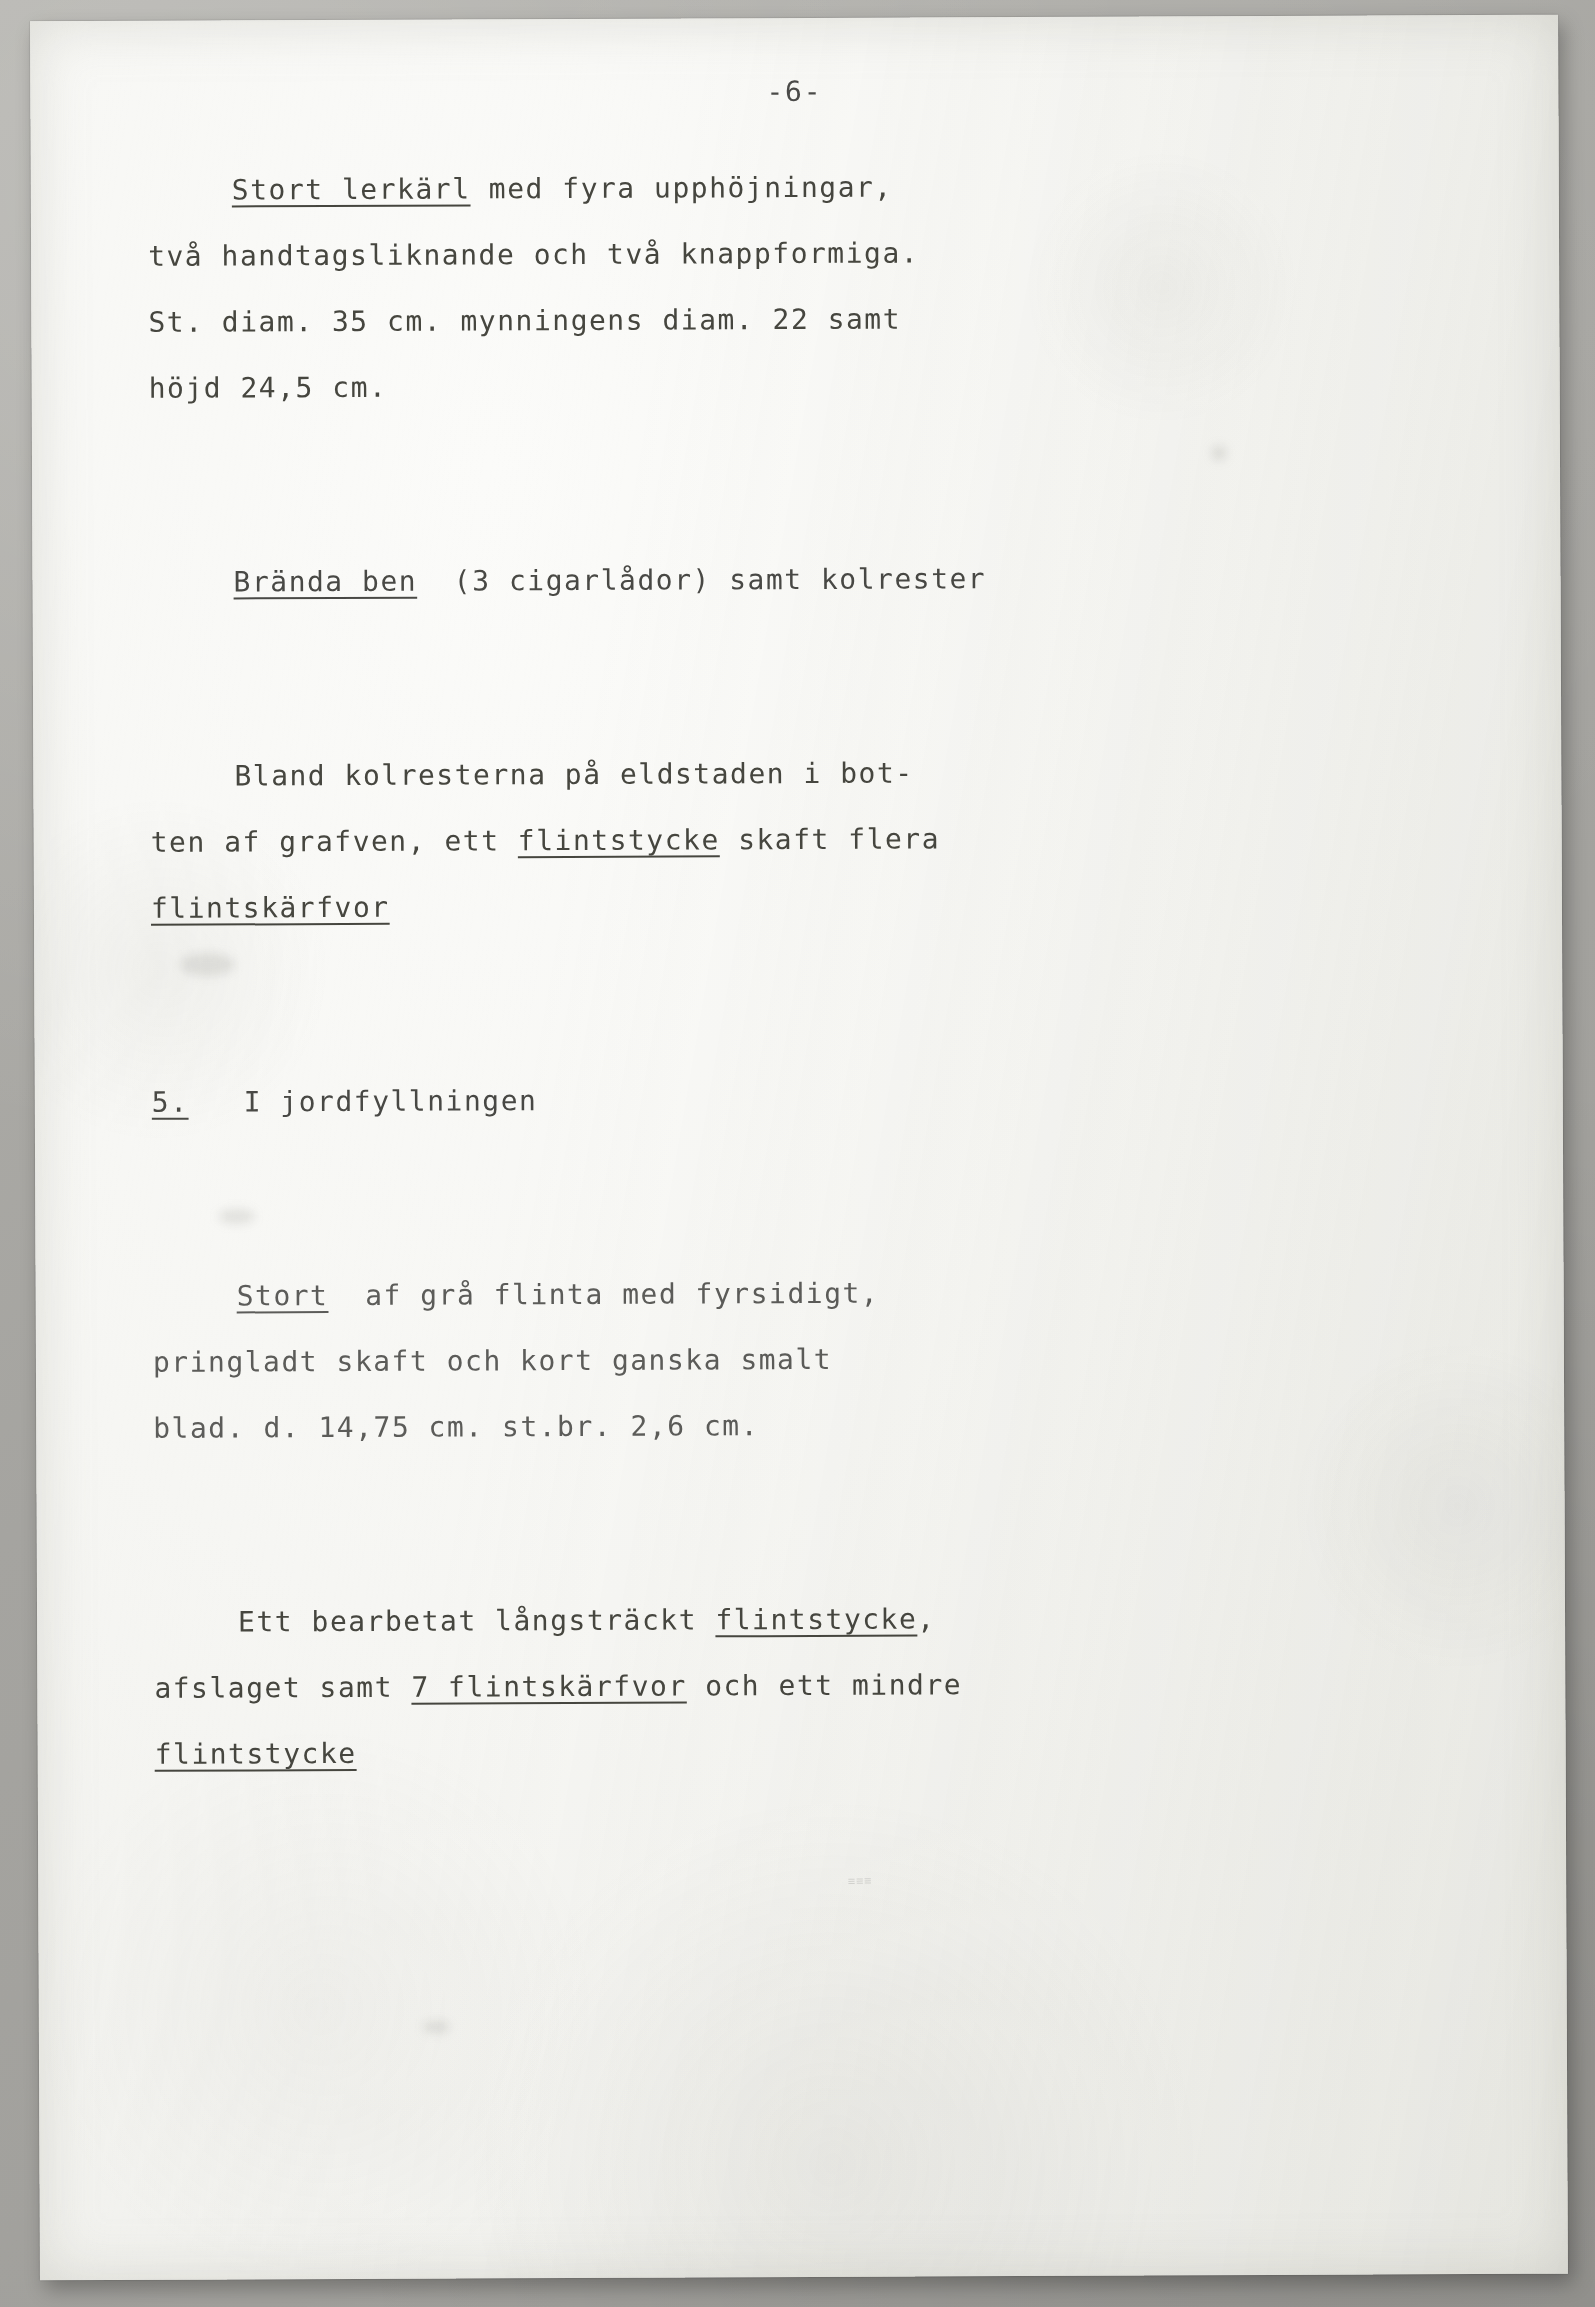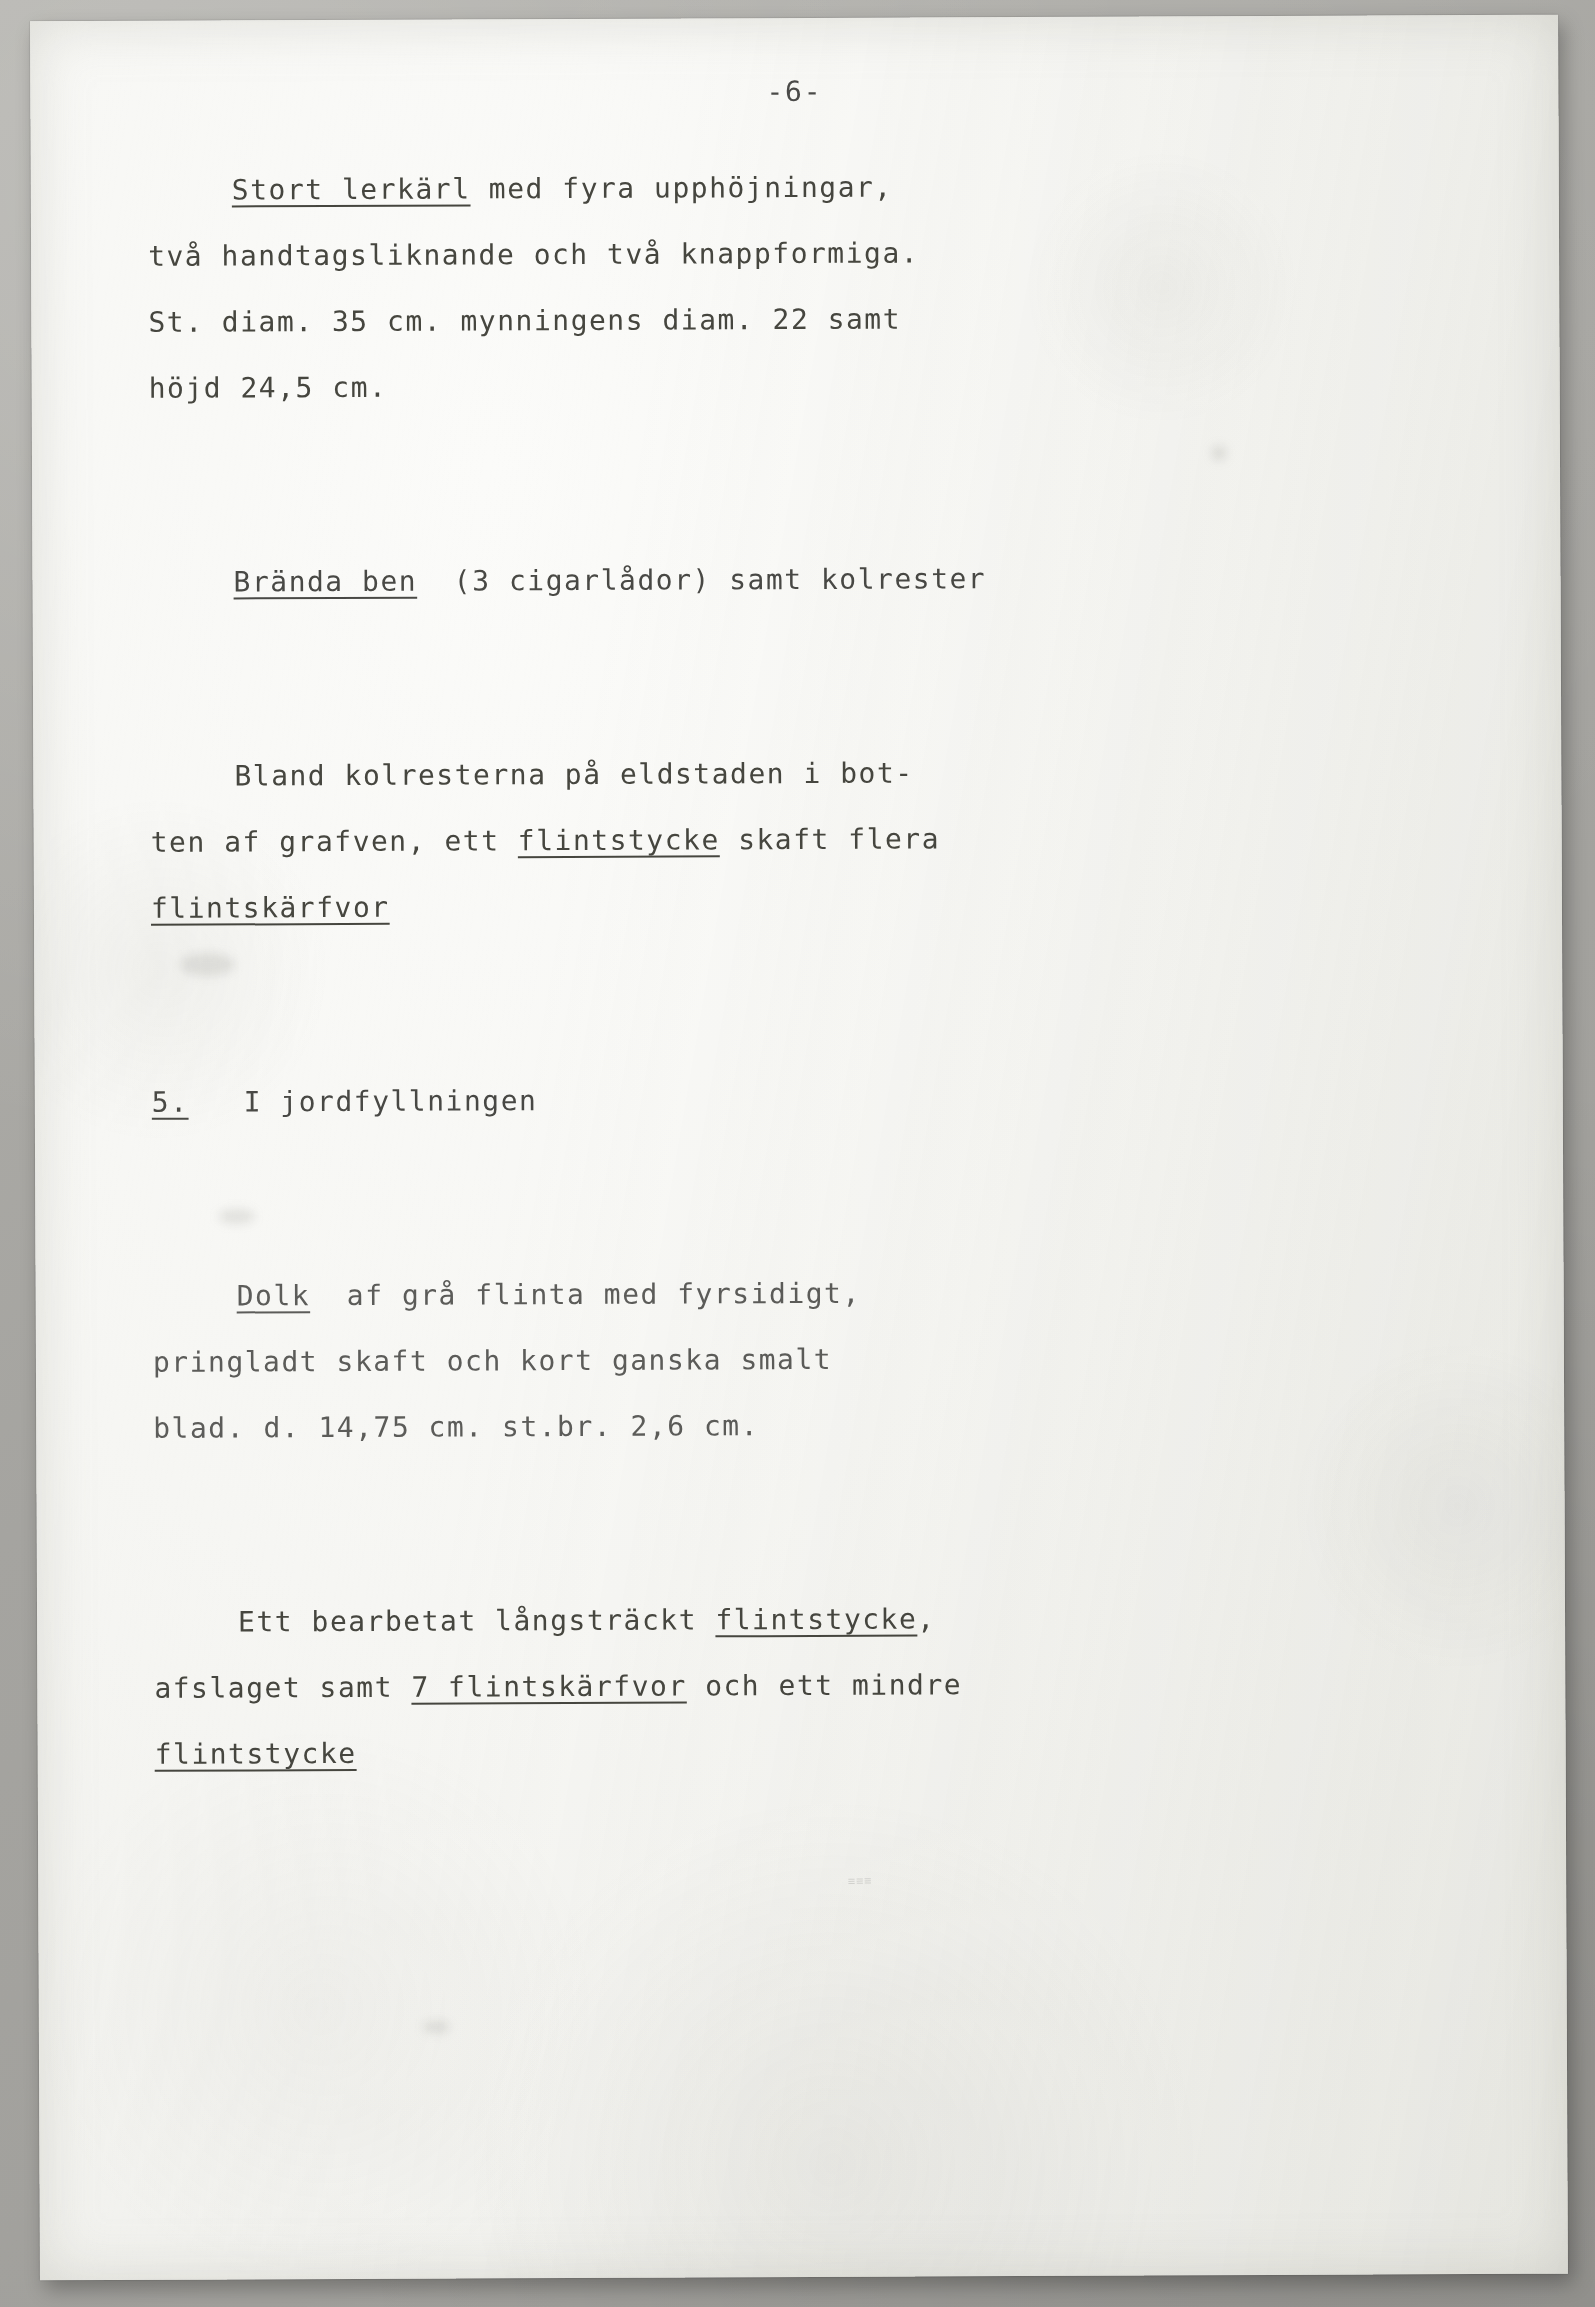--- a/index.html
+++ b/index.html
@@ -162,21 +162,21 @@
       <div class="gap-lg"></div>
 
       <p class="para fade-a"><span class="indent"></span><span>Bland kolresterna på eldstaden i bot-</span><br><span>ten af grafven, ett </span><span class="u">flintstycke</span><span> skaft flera</span><br><span class="u">flintskärfvor</span></p>
 
       <div class="gap-lg"></div>
 
       <p class="para fade-b"><span class="u">5.</span><span>   </span><span>I jordfyllningen</span></p>
 
       <div class="gap-lg"></div>
 
-      <p class="para fade-c"><span class="indent"></span><span class="u">Dolk</span><span>  af grå flinta med fyrsidigt,</span><br><span>pringladt skaft och kort ganska smalt</span><br><span>blad. d. 14,75 cm. st.br. 2,6 cm.</span></p>
+      <p class="para fade-c"><span class="indent"></span><span class="u">Stort</span><span>  af grå flinta med fyrsidigt,</span><br><span>pringladt skaft och kort ganska smalt</span><br><span>blad. d. 14,75 cm. st.br. 2,6 cm.</span></p>
 
       <div class="gap-lg"></div>
 
       <p class="para fade-a"><span class="indent"></span><span>Ett bearbetat långsträckt </span><span class="u">flintstycke</span><span>,</span><br><span>afslaget samt </span><span class="u">7 flintskärfvor</span><span> och ett mindre</span><br><span class="u">flintstycke</span></p>
 
     </div>
 
     <div id="stamp-ghost">≡≡≡</div>
 
     <div class="smudge" style="left:146px; top:932px; width:55px; height:24px;"></div>

